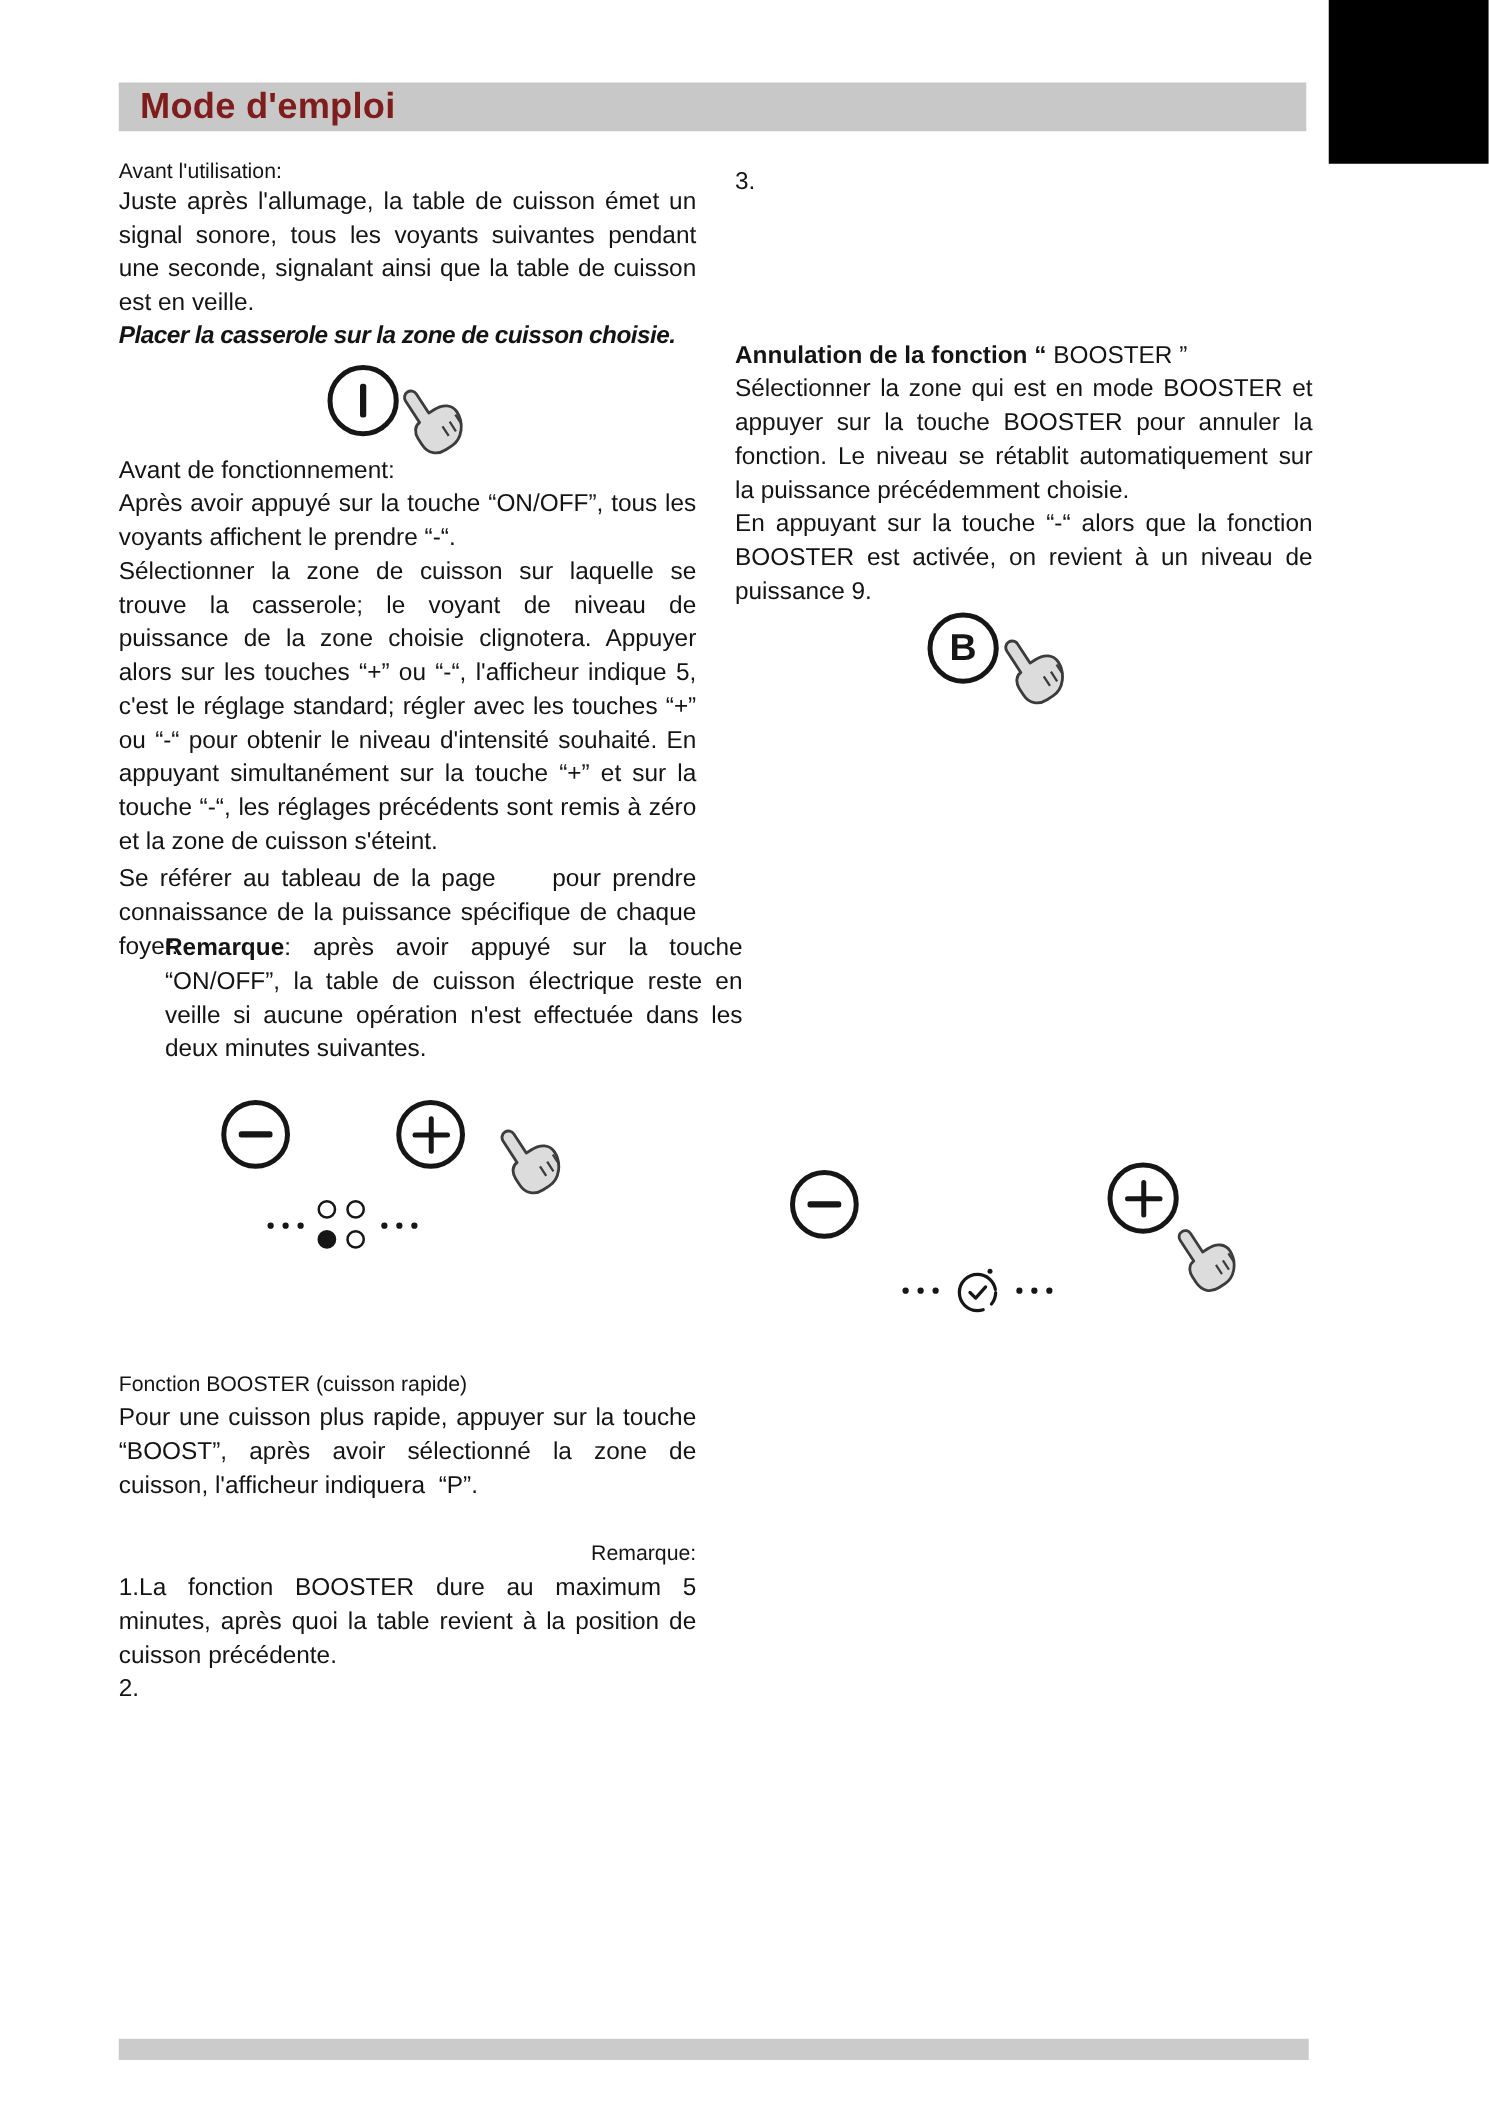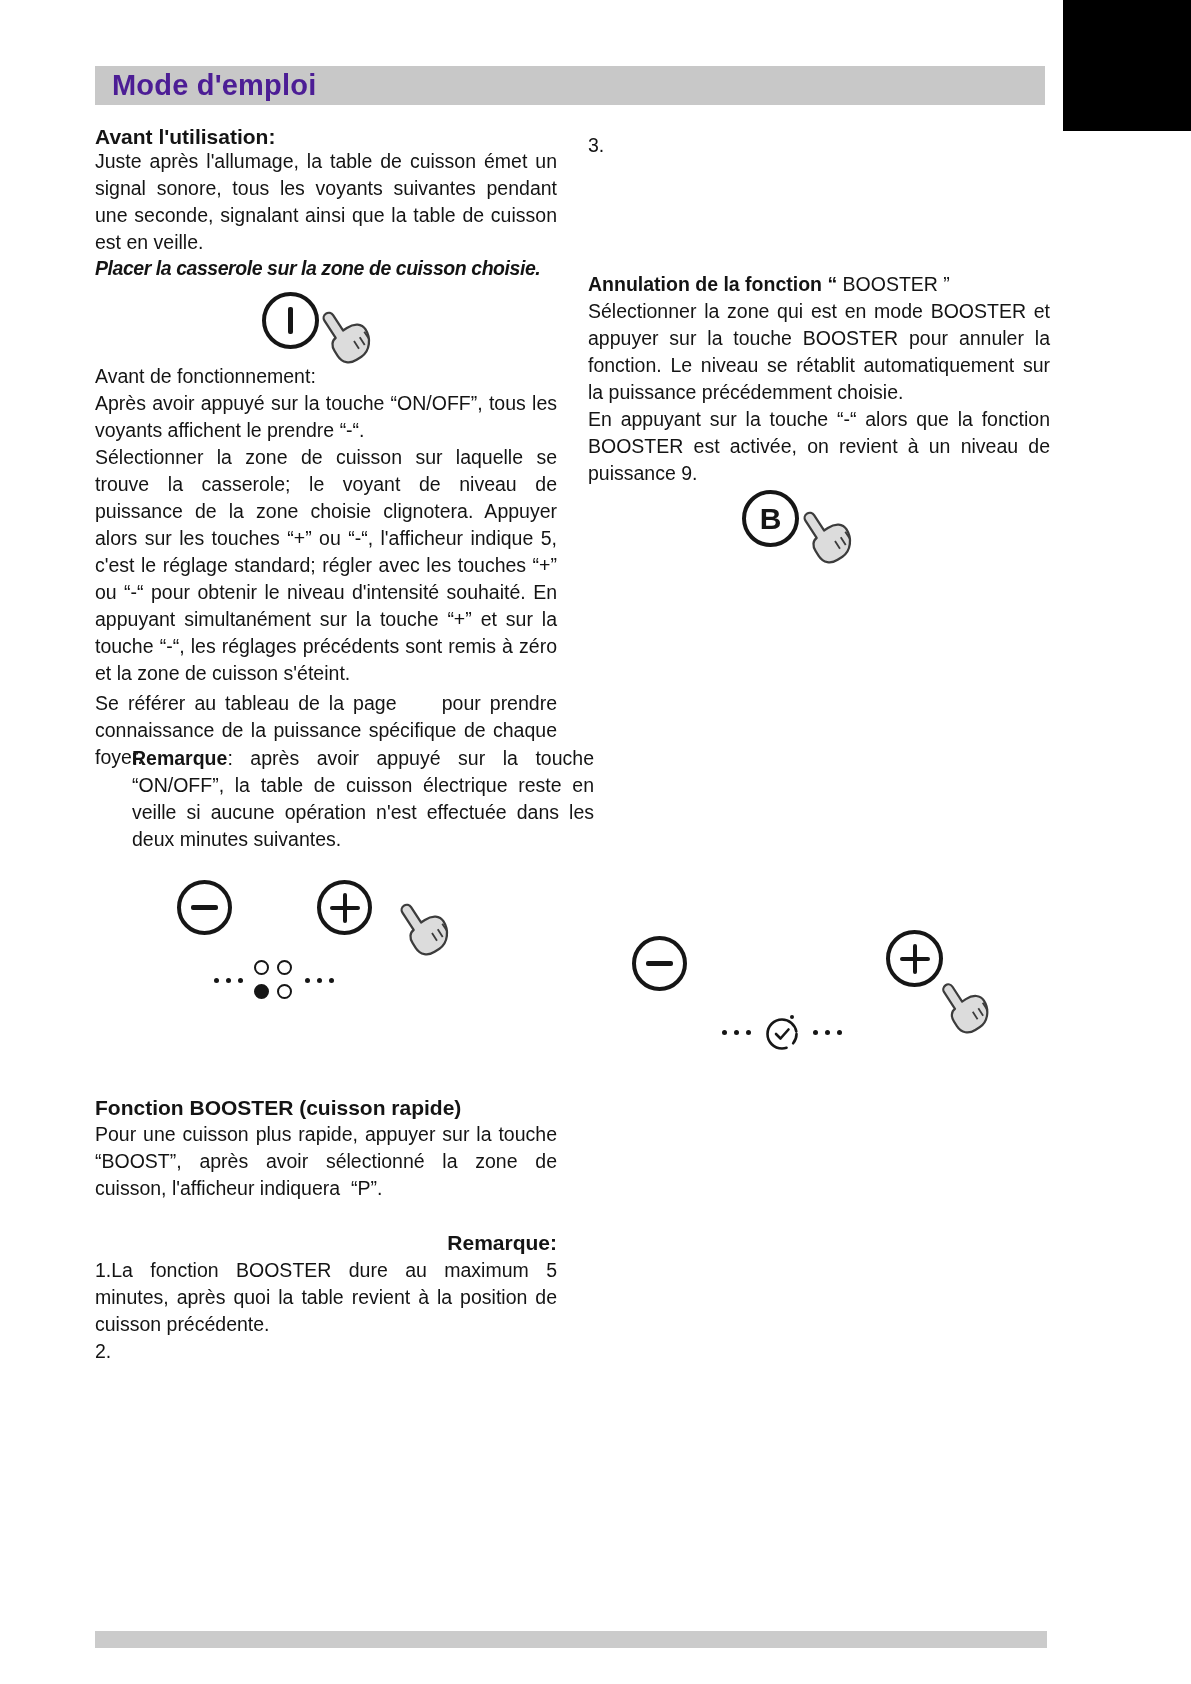--- a/index.html
+++ b/index.html
@@ -15,31 +15,31 @@
   .col{width:462px;}
   p,h3{margin:0;padding:0;}
   .body-text{
     font-size:19.5px;
     line-height:27px;
     text-align:justify;
   }
   .bold{font-weight:bold;}
   .nowrap{white-space:nowrap;}
   .heading{
-    font-size:21px;
-    font-weight:bold;
+    font-size:17px;
+    font-weight:normal;
     line-height:26px;
   }
   .header-bar{
     left:95px;top:66px;width:950px;height:39px;
     background:#c8c8c8;
     display:flex;align-items:center;
   }
   .header-bar .title{
-    font-size:29px;font-weight:bold;color:#4c1d95;
+    font-size:29px;font-weight:bold;color:#7f1d1d;
     padding-left:17px;letter-spacing:0.2px;
   }
   .corner-tab{
     left:1063px;top:0;width:128px;height:131px;background:#000;
   }
   .bottom-bar{
     left:95px;top:1631px;width:952px;height:17px;background:#cbcbcb;
   }
   
   .circle-btn{

